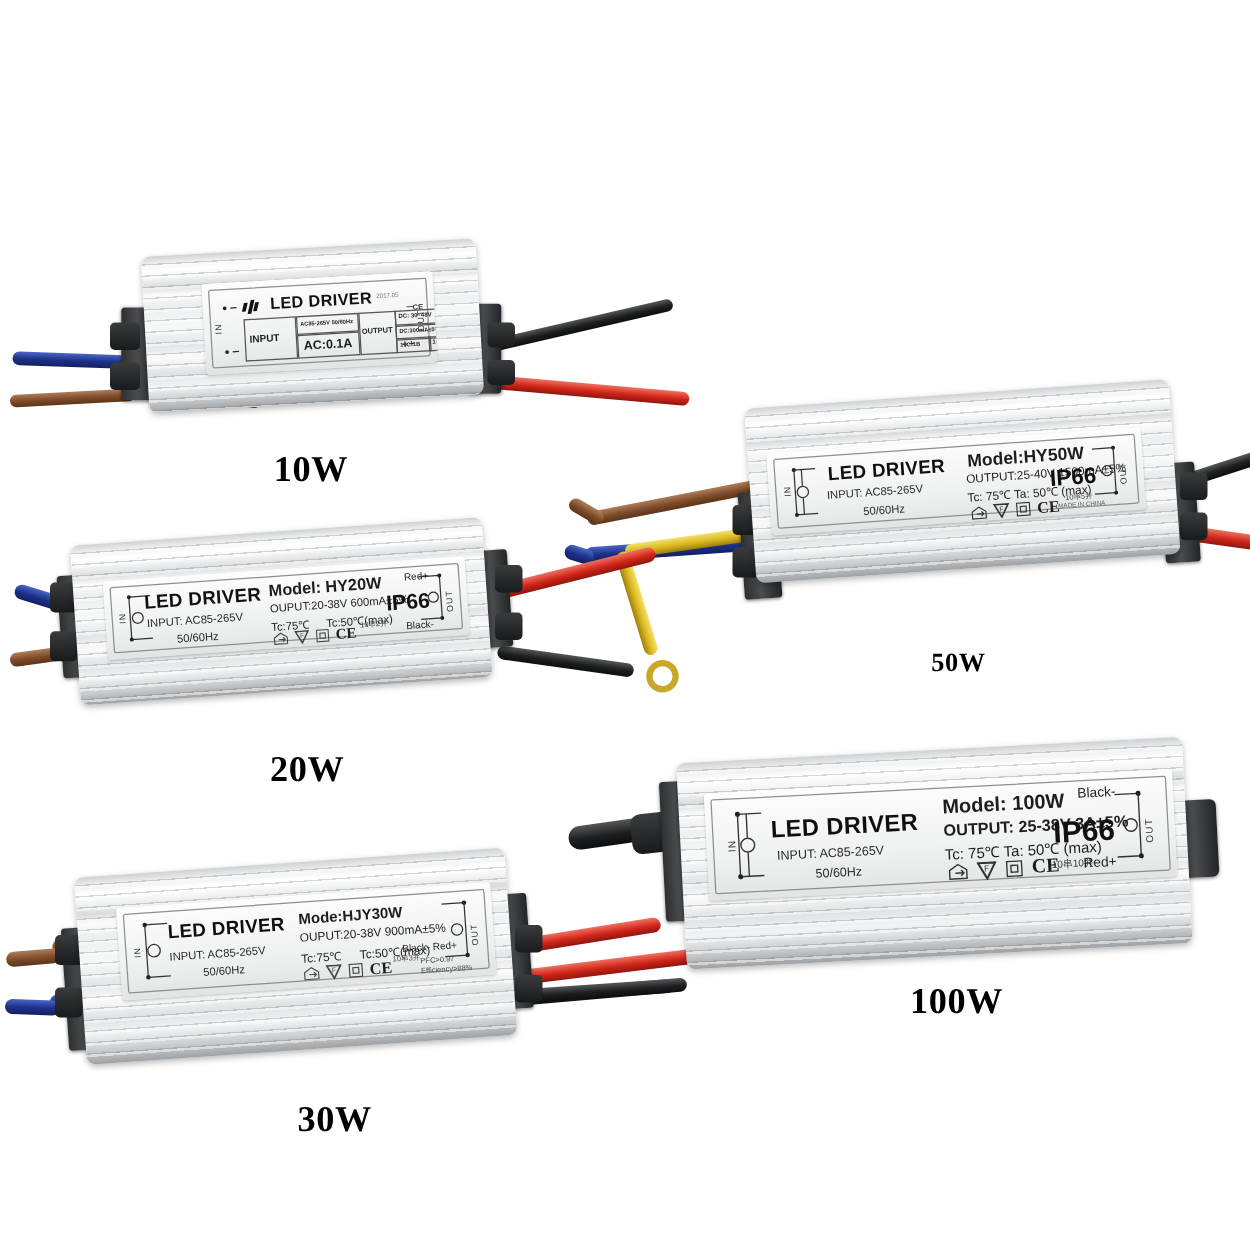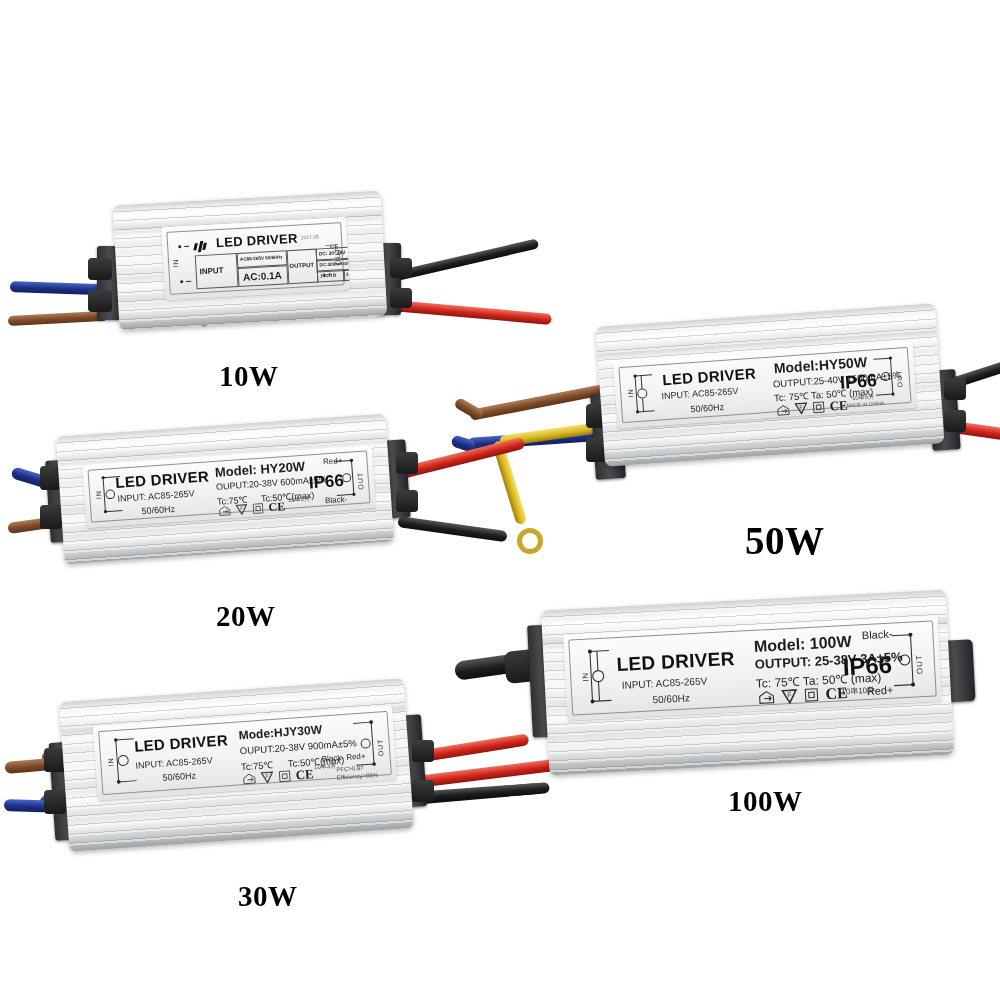--- a/index.html
+++ b/index.html
@@ -229,21 +229,21 @@
           <rect x="1" y="1" width="11" height="11" stroke="#333" fill="none" stroke-width="1"></rect>
           <rect x="4" y="4" width="5" height="5" stroke="#333" fill="none" stroke-width="1"></rect>
         </svg>
         <span style="font-size:13px;font-weight:bold;font-family:'Liberation Serif',serif;">CE</span>
       </div>
       <span style="position:absolute;left:236px;top:48px;font-size:6px;color:#444;">10串5并</span>
       <span style="position:absolute;left:230px;top:56px;font-size:5px;color:#555;">MADE IN CHINA</span>
       <span class="ip" style="position:absolute;right:38px;top:26px;font-size:18px;">IP66</span>
     </div>
 
-    <div class="caption" style="left:745px;top:518px;font-size:39px;">50W</div>
+    <div class="caption" style="left:745px;top:518px;font-size:21px;">50W</div>
   </div>
 
   <div class="unit">
 
     <div class="wire w-blue" style="left:48px;top:470px;width:130px;height:12px;transform:rotate(-7deg);"></div>
     <div class="wire w-blue" style="left:12px;top:466px;width:48px;height:12px;transform:rotate(17deg);"></div>
     <div class="wire w-brown" style="left:46px;top:516px;width:120px;height:11px;transform:rotate(-3deg);"></div>
     <div class="wire w-brown" style="left:8px;top:523px;width:46px;height:11px;transform:rotate(-8deg);"></div>
 
     <div class="wire w-red" style="left:398px;top:468px;width:130px;height:12px;transform:rotate(-14deg);"></div>

